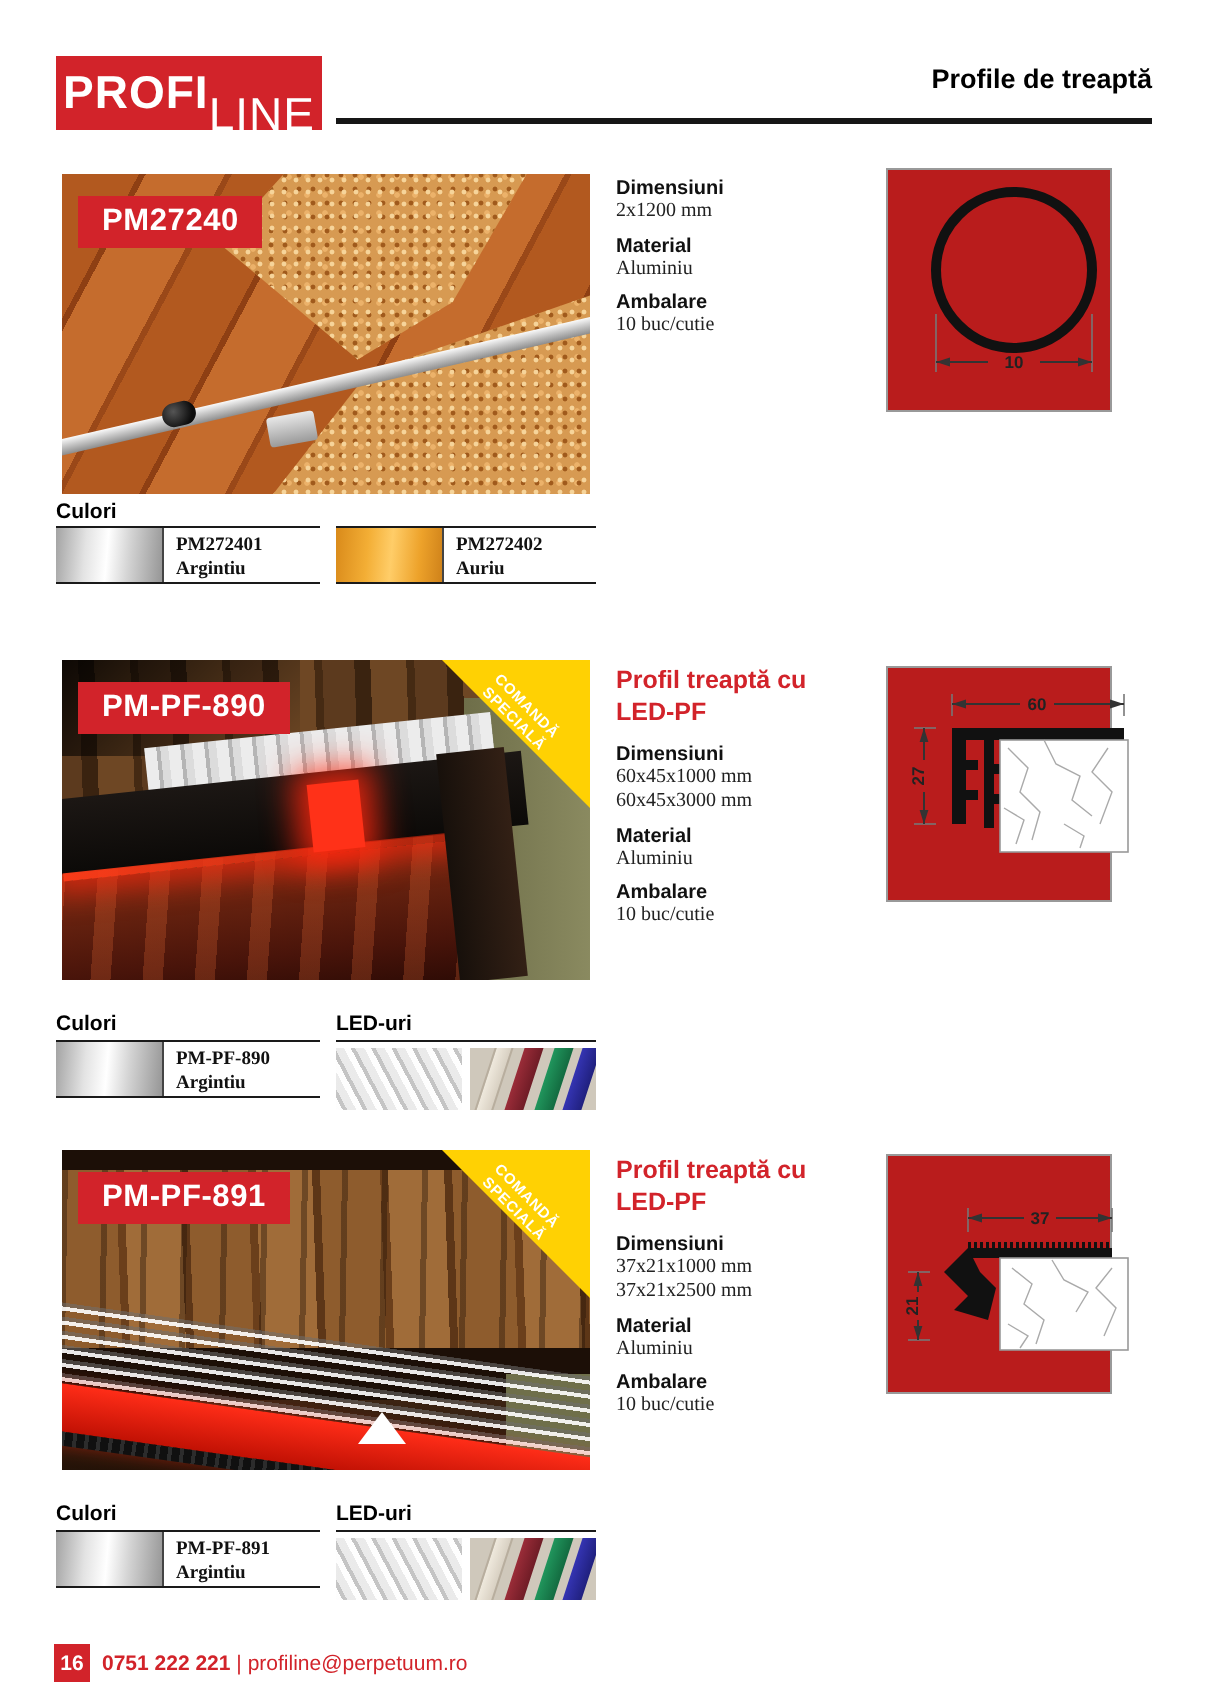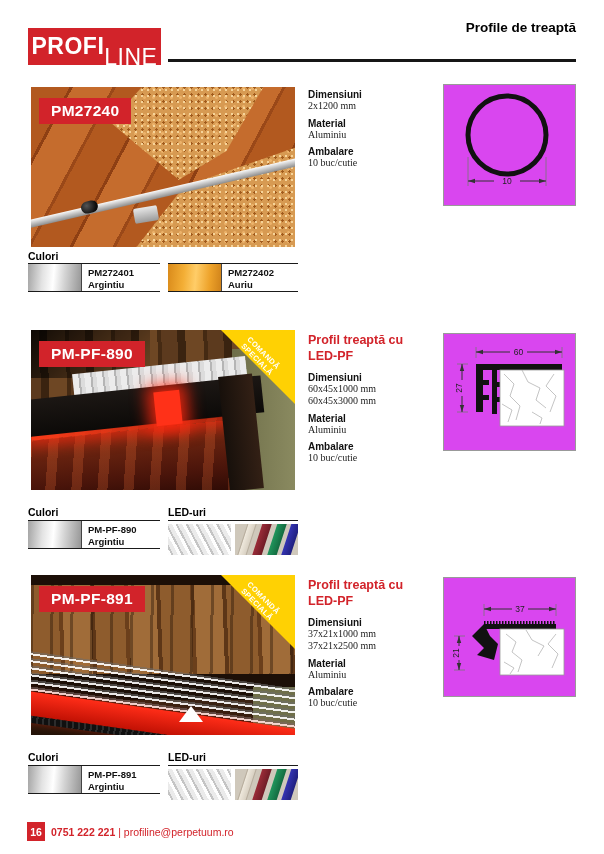--- a/index.html
+++ b/index.html
@@ -5,45 +5,45 @@
   :root{ --red:#d2232a; --yellow:#ffd103; --ink:#111; }
   *{box-sizing:border-box; margin:0; padding:0;}
   html,body{background:#888;}
   body{font-family:"Liberation Sans", sans-serif;}
   .page{position:relative; width:604px; height:854px; background:#fff; margin:0 auto; overflow:hidden;}
 
   
   .logo{position:absolute; left:28px; top:28px; width:133px; height:37px; background:var(--red);
         display:flex; align-items:center; justify-content:center; color:#fff; font-size:23px; letter-spacing:.5px;}
   .logo .b{font-weight:800;} .logo .l{font-weight:300;margin-top:22px;}
-  .header-title{position:absolute; right:28px; top:20px; font-size:13.5px; font-weight:700; color:#000;}
+  .header-title{position:absolute; right:28px; top:32px; font-size:13.5px; font-weight:700; color:#000;}
   .header-rule{position:absolute; left:168px; right:28px; top:59px; height:2.5px; background:#161616;}
 
   
   .photo{position:absolute; left:31px; width:264px; height:160px; overflow:hidden; background:#7a4a22;}
   .code-label{position:absolute; left:8px; top:11px; background:var(--red); color:#fff;
               font-size:15.5px; font-weight:700; padding:4px 12px; z-index:6; letter-spacing:.3px;}
   .ribbon{position:absolute; top:0; right:0; width:74px; height:74px; z-index:7;}
   .ribbon-bg{position:absolute; top:0; right:0; width:0; height:0;
              border-top:74px solid var(--yellow); border-left:74px solid transparent;}
   .ribbon-text{position:absolute; top:17px; right:-11px; width:92px; transform:rotate(45deg);
                text-align:center; color:#fff; font-size:7.5px; font-weight:700; line-height:1.25; letter-spacing:.4px;}
   .desc{position:absolute; left:308px; width:132px;}
   .desc-title{color:var(--red); font-size:12.5px; font-weight:700; line-height:1.3; margin-bottom:7px;}
   .spec-label{font-size:10px; font-weight:700; color:var(--ink); margin-top:5px;}
   .spec-value{font-size:10px; color:#222; line-height:1.25;font-family:Liberation Serif, serif;}
-  .draw-box{position:absolute; left:443px; width:133px; border:1px solid #999; background:#d946ef;}
+  .draw-box{position:absolute; left:443px; width:113px; border:1px solid #999; background:#b91c1c;font-weight:bold;}
   .sec-heading{position:absolute; font-size:10.5px; font-weight:700; color:#000;}
   .swatch-cell{position:absolute; height:29px; border-top:1.5px solid #1a1a1a; border-bottom:1.5px solid #1a1a1a;
                display:flex; align-items:stretch;}
   .swatch{width:53px; height:100%;}
   .swatch.silver{background:linear-gradient(95deg,#a3a3a3 0%,#e3e3e3 28%,#ffffff 48%,#d4d4d4 68%,#969696 100%);}
   .swatch.gold{background:linear-gradient(95deg,#d98a1a 0%,#f3ae35 30%,#ffcd68 52%,#eda22a 78%,#cf821a 100%);}
   .swatch-sep{width:1px; background:#444;}
-  .swatch-text{font-size:9.5px; font-weight:700; color:#111; line-height:1.3; padding:3px 0 0 6px;}
+  .swatch-text{font-size:9.5px; font-weight:700; color:#111; line-height:1.3; padding:3px 0 0 6px;font-family:Liberation Serif, serif;}
   .led-strip{position:absolute; left:168px; width:130px; border-top:1.5px solid #1a1a1a; padding-top:3px;
              display:flex; gap:4px; height:36px;}
   .led-thumb{flex:1; height:31px; position:relative; overflow:hidden;}
   .led-thumb.diffuse{background:#e4e4e4;
       background-image:repeating-linear-gradient(62deg, rgba(255,255,255,.95) 0 3px, rgba(165,165,165,.5) 3px 5px, rgba(235,235,235,.9) 5px 9px);}
   .led-thumb.colored{background:#cfc8bb;}
   .led-bar{position:absolute; top:-6px; width:9px; height:46px; transform:rotate(18deg); border-radius:1px;}
   .led-bar.clear{left:7px;  background:linear-gradient(90deg,#efe9dd,#d8d0c2); border:1px solid #b8ae9e;}
   .led-bar.red{  left:22px; background:linear-gradient(90deg,#9a2c38,#6f1c26);}
   .led-bar.green{left:37px; background:linear-gradient(90deg,#20955c,#136b40);}

